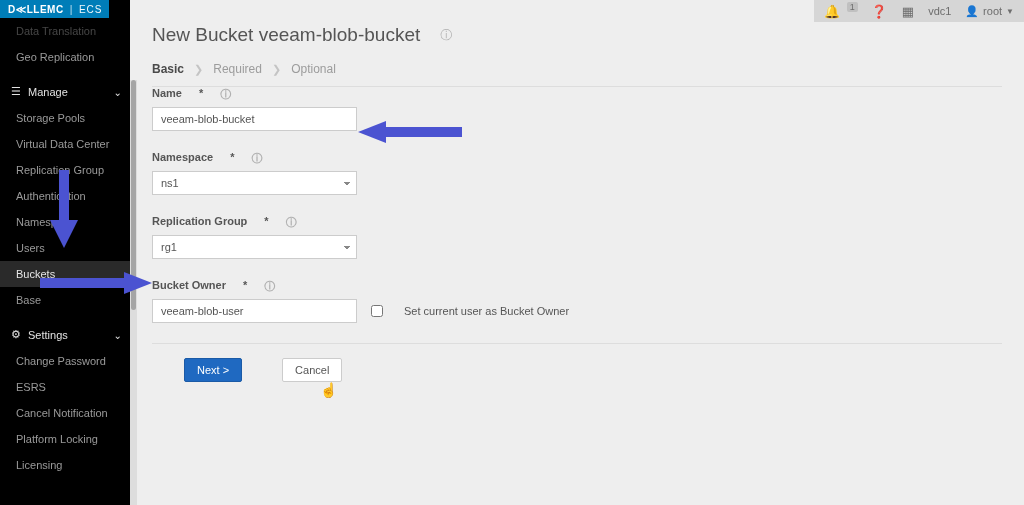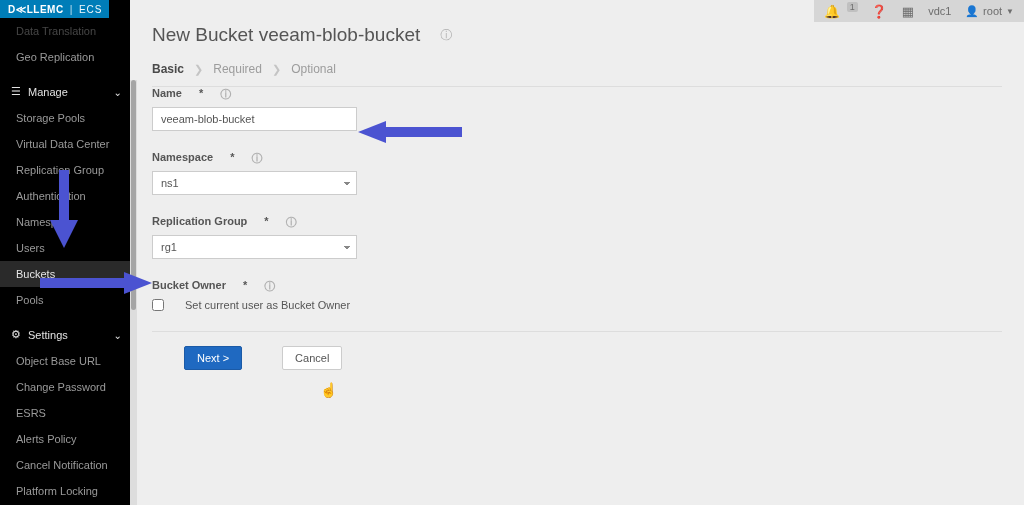--- a/index.html
+++ b/index.html
@@ -218,31 +218,29 @@
     <span>Manage</span>
     <span class="chev">⌄</span>
   </div>
   <div class="sb-item sb-sub">Storage Pools</div>
   <div class="sb-item sb-sub">Virtual Data Center</div>
   <div class="sb-item sb-sub">Replication Group</div>
   <div class="sb-item sb-sub">Authentication</div>
   <div class="sb-item sb-sub">Namespace</div>
   <div class="sb-item sb-sub">Users</div>
   <div class="sb-item sb-sub active">Buckets</div>
-  <div class="sb-item sb-sub">Pools</div>
+  <div class="sb-item sb-sub">Base</div>
 
   <div class="sb-header" style="margin-top:8px;">
     <span class="hicon">⚙</span>
     <span>Settings</span>
     <span class="chev">⌄</span>
   </div>
-  <div class="sb-item sb-sub">Object Base URL</div>
   <div class="sb-item sb-sub">Change Password</div>
   <div class="sb-item sb-sub">ESRS</div>
-  <div class="sb-item sb-sub">Alerts Policy</div>
   <div class="sb-item sb-sub">Cancel Notification</div>
   <div class="sb-item sb-sub">Platform Locking</div>
   <div class="sb-item sb-sub">Licensing</div>
 </div>
 
 <div class="topbar">
   <span class="tb-icon">🔔</span>
   <span class="tb-badge">1</span>
   <span class="tb-icon">❓</span>
   <span class="tb-icon">▦</span>
@@ -304,20 +302,21 @@
     </select>
   </div>
 
   <div class="form-block" style="max-width:520px;">
     <div class="form-label">
       <span>Bucket Owner</span>
       <span class="req">*</span>
       <span class="help">ⓘ</span>
     </div>
     <div class="owner-row">
+      <input class="form-input" type="text" value="veeam-blob-user" style="">
       <label class="cb">
         <input type="checkbox" style="">
         <span>Set current user as Bucket Owner</span>
       </label>
     </div>
   </div>
 
   <div class="action-bar">
     <button class="btn primary">Next &gt;</button>
     <button class="btn">Cancel</button>

